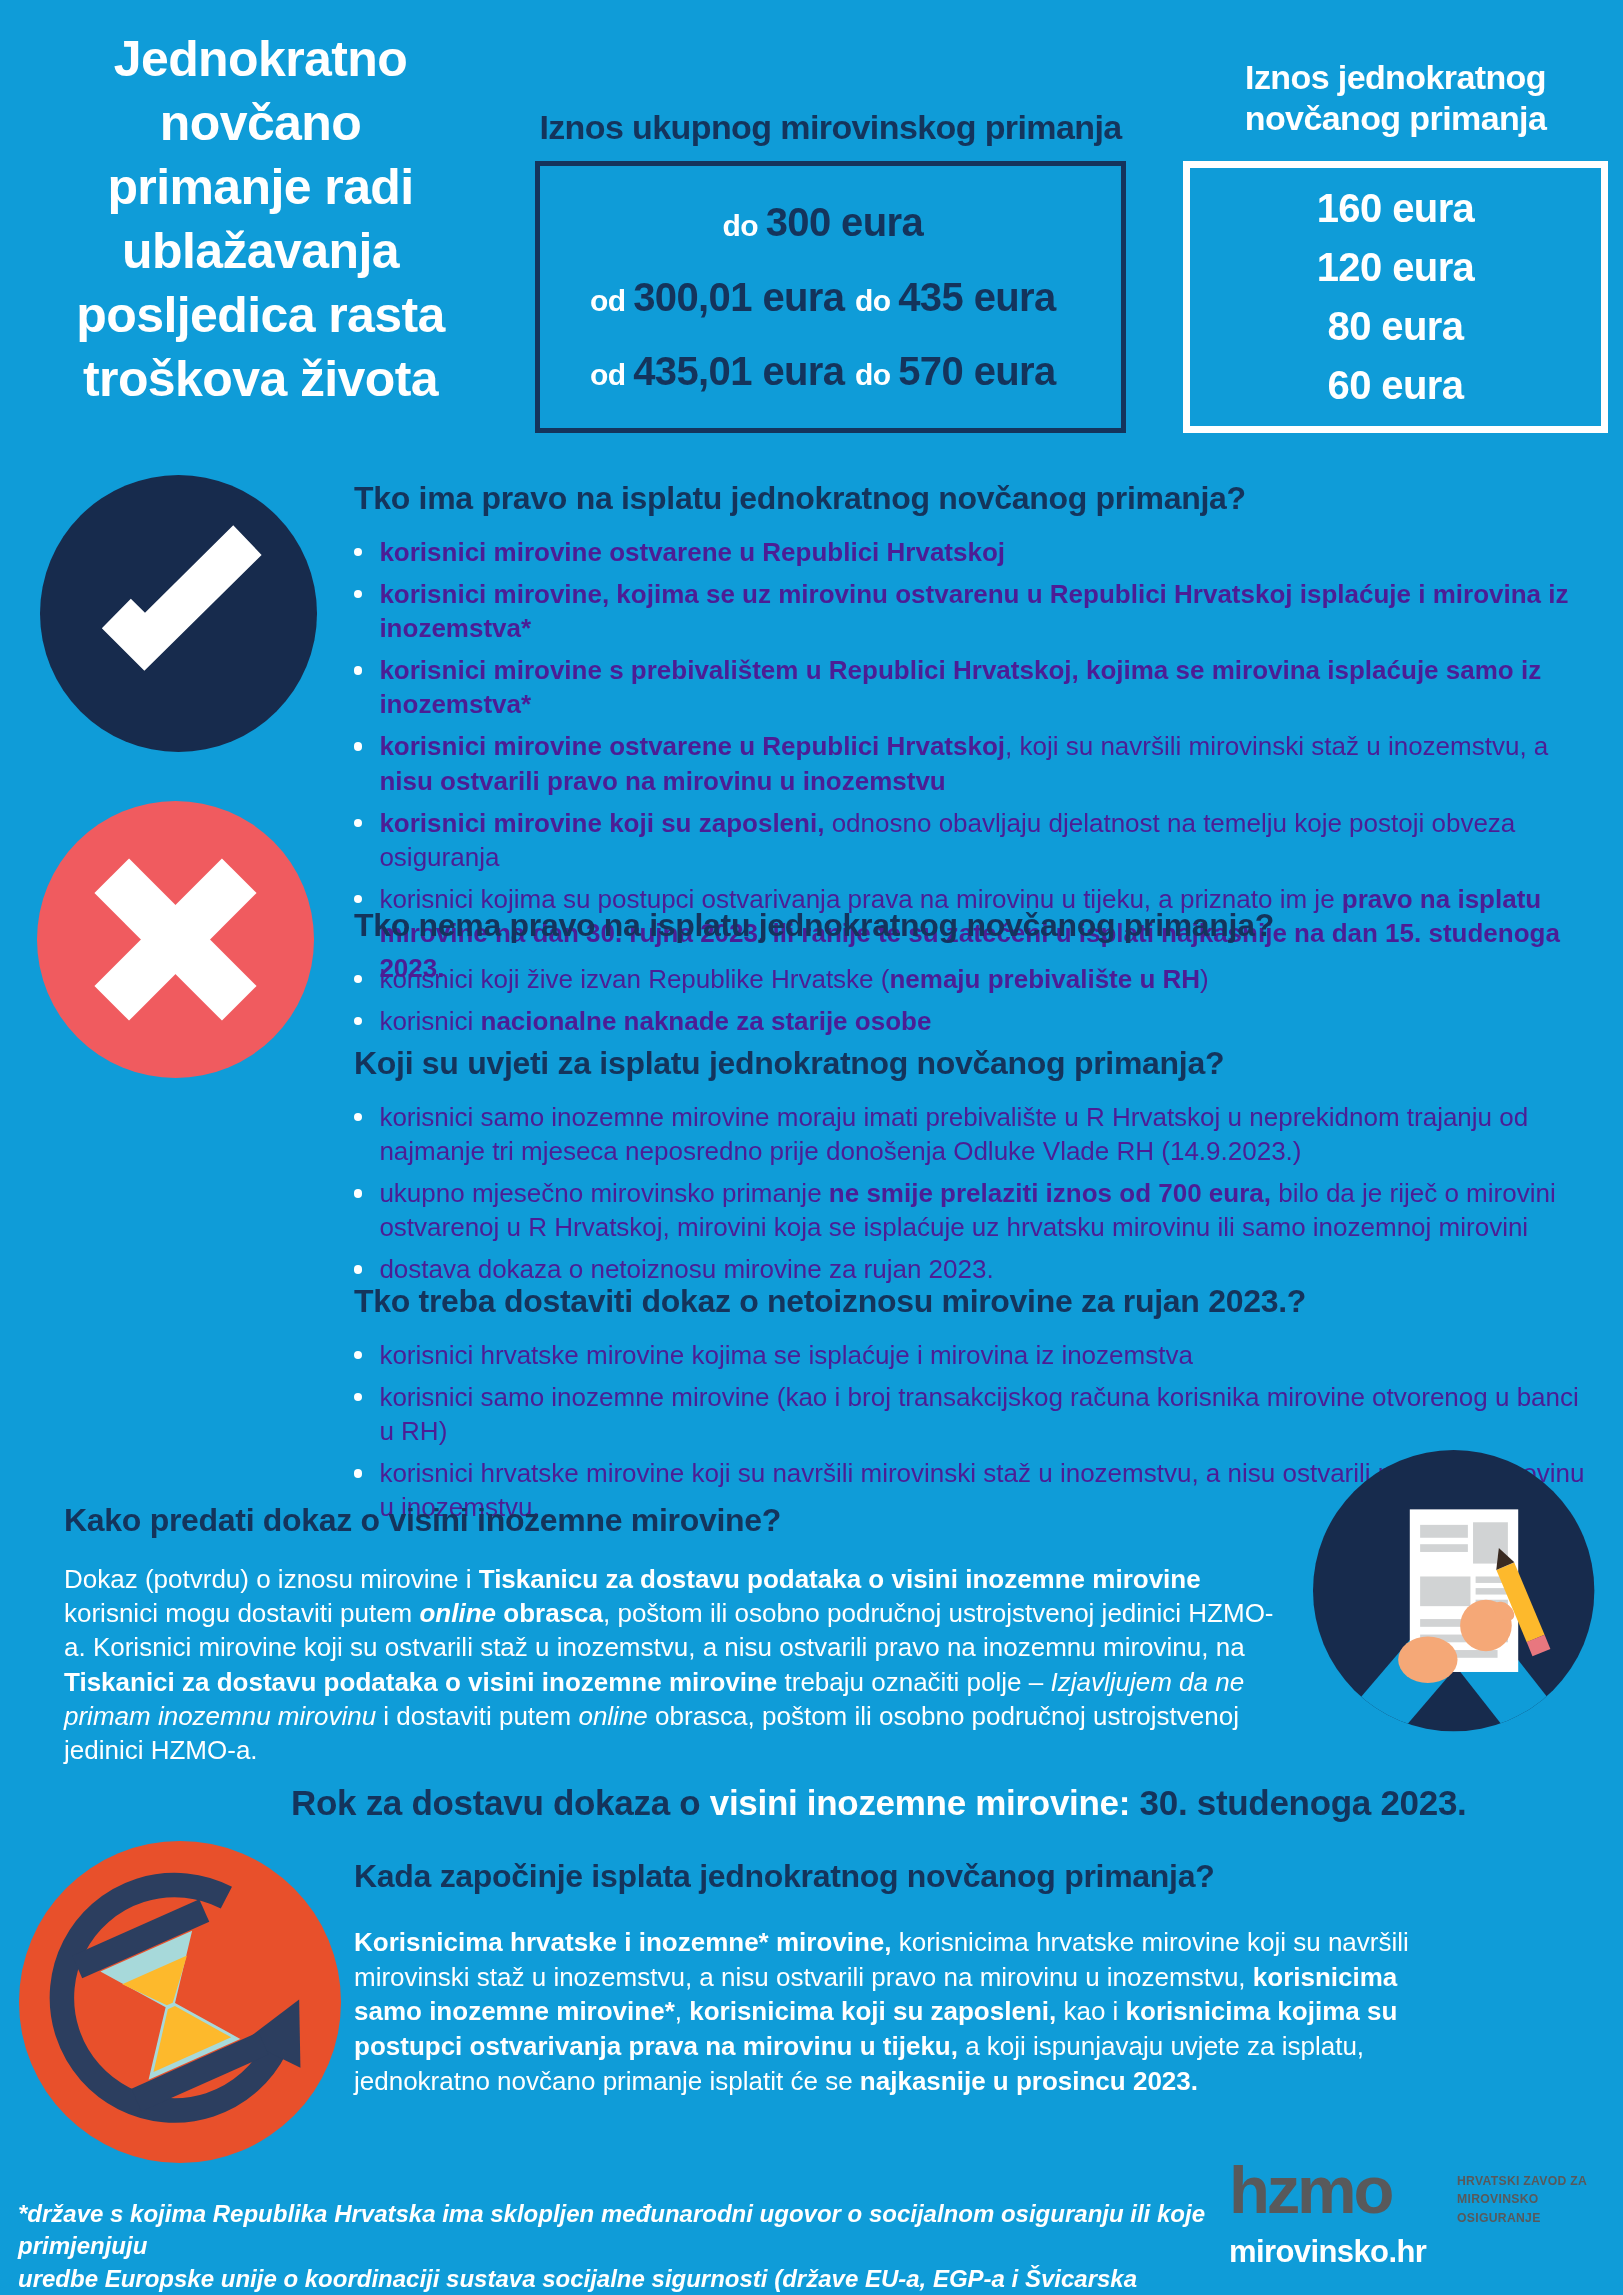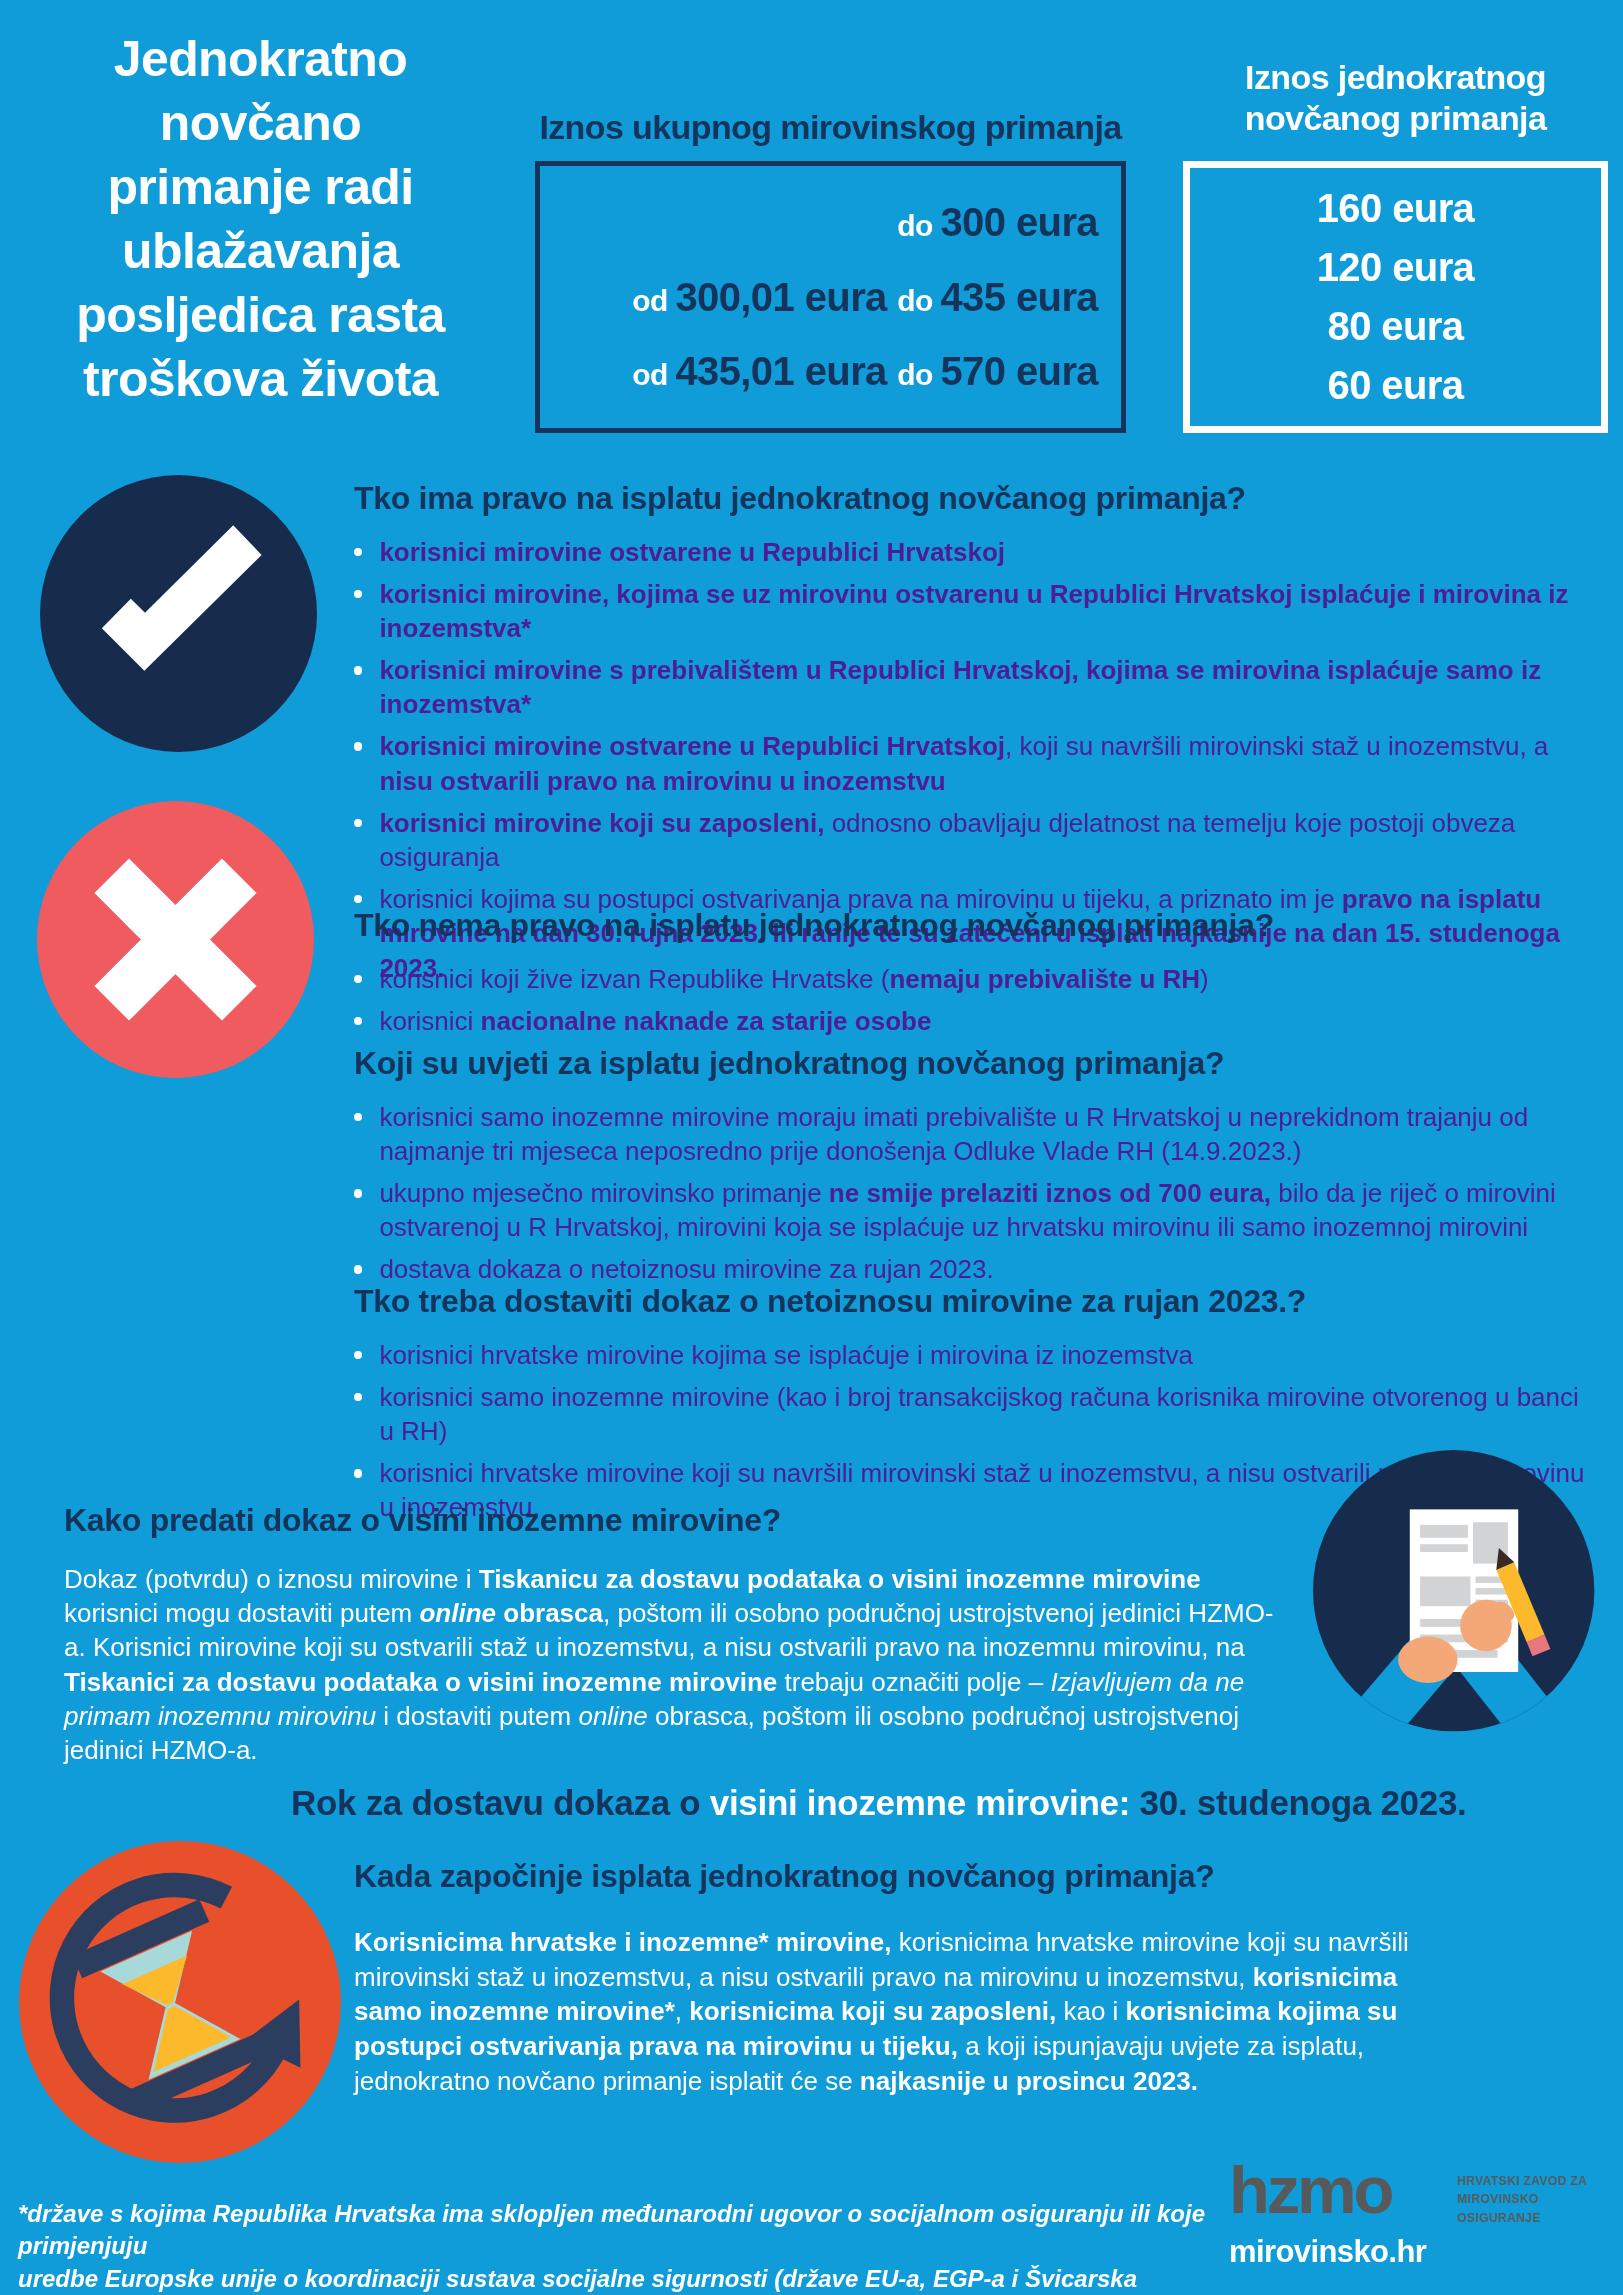--- a/index.html
+++ b/index.html
@@ -29,21 +29,21 @@
     text-align:center;color:#14345c;font-weight:700;
     font-size:34px;letter-spacing:-0.6px;white-space:nowrap;
   }
   #pension-table-box{
     left:535px;top:161px;width:591px;height:272px;
     border:5.8px solid #14345c;box-sizing:border-box;
     display:flex;flex-direction:column;justify-content:space-evenly;
     padding:5.2px 23px 5.2px 7.7px;
   }
   .pension-row{
-    text-align:right;font-weight:700;font-size:40px;
+    text-align:center;font-weight:700;font-size:40px;
     color:#14345c;letter-spacing:-0.6px;white-space:nowrap;
   }
   .pension-row .sm{font-size:30px;}
   #amounts-header{
     left:1196px;top:57px;width:399px;
     text-align:center;color:#fff;font-weight:700;
     font-size:34px;line-height:1.22;letter-spacing:-0.6px;white-space:pre-line;
   }
   #amounts-box{
     left:1183px;top:161px;width:425px;height:272px;

